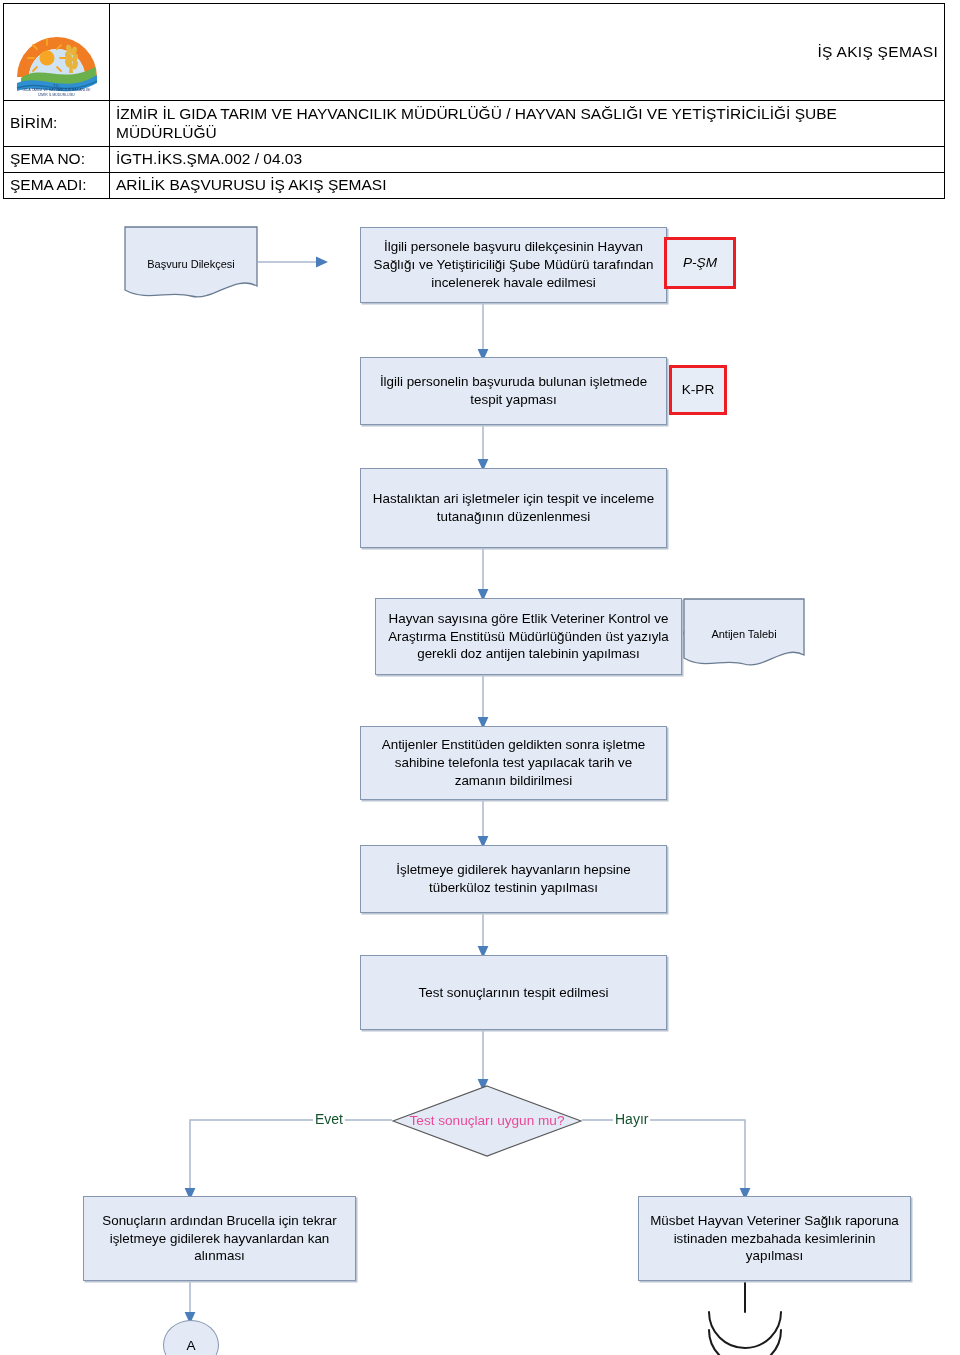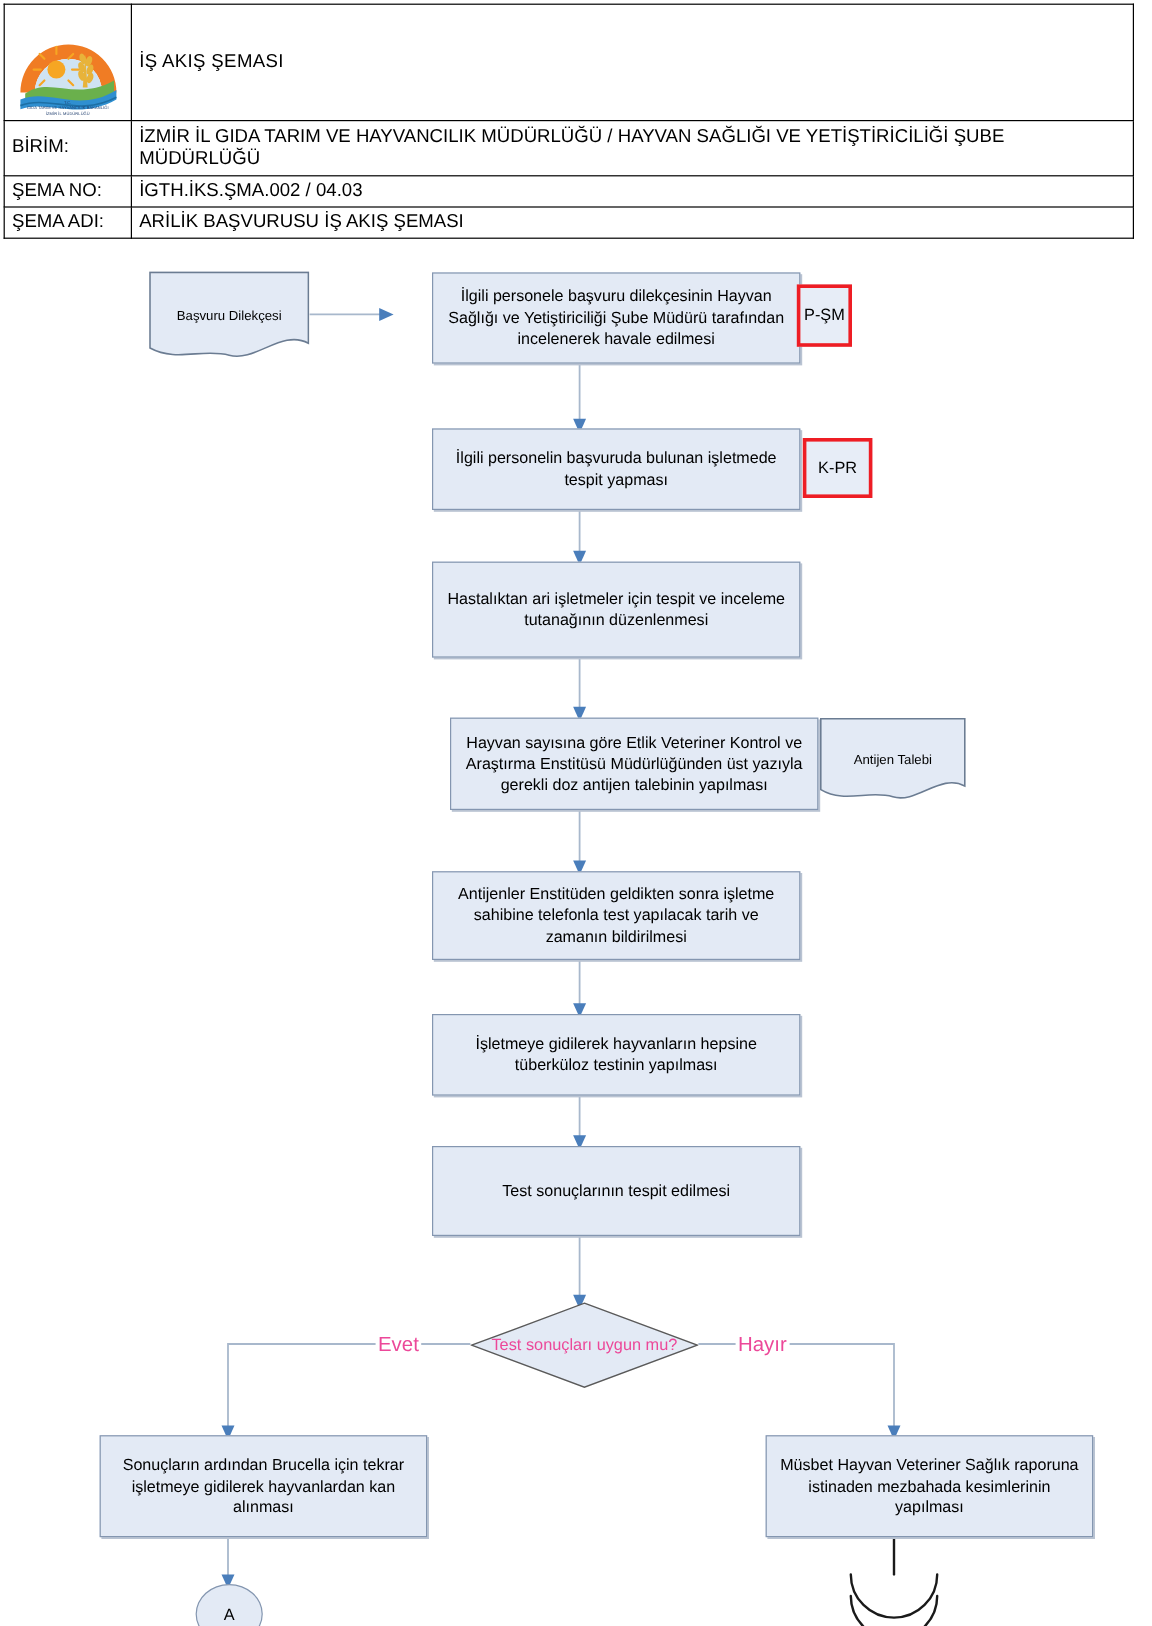--- a/index.html
+++ b/index.html
@@ -35,21 +35,21 @@
     font-size: 15.5px;
   }
   .logo-cell {
     width: 105px;
     height: 96px;
     padding: 0 !important;
     text-align: center;
     vertical-align: middle;
   }
   .title-cell {
-    text-align: left;
+    text-align: right;
     font-size: 21px;
     font-weight: normal;
     letter-spacing: .3px;
   }
   .lbl-cell {
     width: 105px;
     white-space: nowrap;
     font-size: 15.5px;
   }
   .birim-val { line-height: 1.25; }
@@ -140,22 +140,22 @@
     border: 1.2px solid #8496b0;
     display: flex;
     align-items: center;
     justify-content: center;
     font-size: 13.6px;
     color: #000;
   }
 
   .edge-label {
     position: absolute;
-    font-size: 17px;
-    color: #ec4899;
+    font-size: 14px;
+    color: #14532d;
     background: #ffffff;
     padding: 0 2px;
     white-space: nowrap;
   }
 </style>
 </head>
 <body>
 
 <div id="page">
 
@@ -264,21 +264,21 @@
     <svg width="134" height="76" viewBox="0 0 134 76" xmlns="http://www.w3.org/2000/svg">
       <path d="M1,1 L133,1 L133,60 C111,48 89,76 67,70 C45,64 23,76 1,64 Z" fill="#e3eaf5" stroke="#6b7c92" stroke-width="1.3"></path>
     </svg>
     <span>Başvuru Dilekçesi</span>
   </div>
 
   <div class="node shadow" style="left:330px; top:227px; width:307px; height:76px;">
     <span>İlgili personele başvuru dilekçesinin Hayvan Sağlığı ve Yetiştiriciliği  Şube Müdürü tarafından incelenerek havale edilmesi</span>
   </div>
 
-  <div class="node redbox" style="left:664px; top:237px; width:46px; height:52px;">
+  <div class="node redbox" style="left:664px; top:237px; width:72px; height:52px;font-style:italic;">
     <span>P-ŞM</span>
   </div>
 
   <div class="node shadow" style="left:330px; top:357px; width:307px; height:68px;">
     <span>İlgili personelin başvuruda bulunan işletmede tespit yapması</span>
   </div>
 
   <div class="node redbox" style="left:669px; top:365px; width:58px; height:50px;">
     <span>K-PR</span>
   </div>

